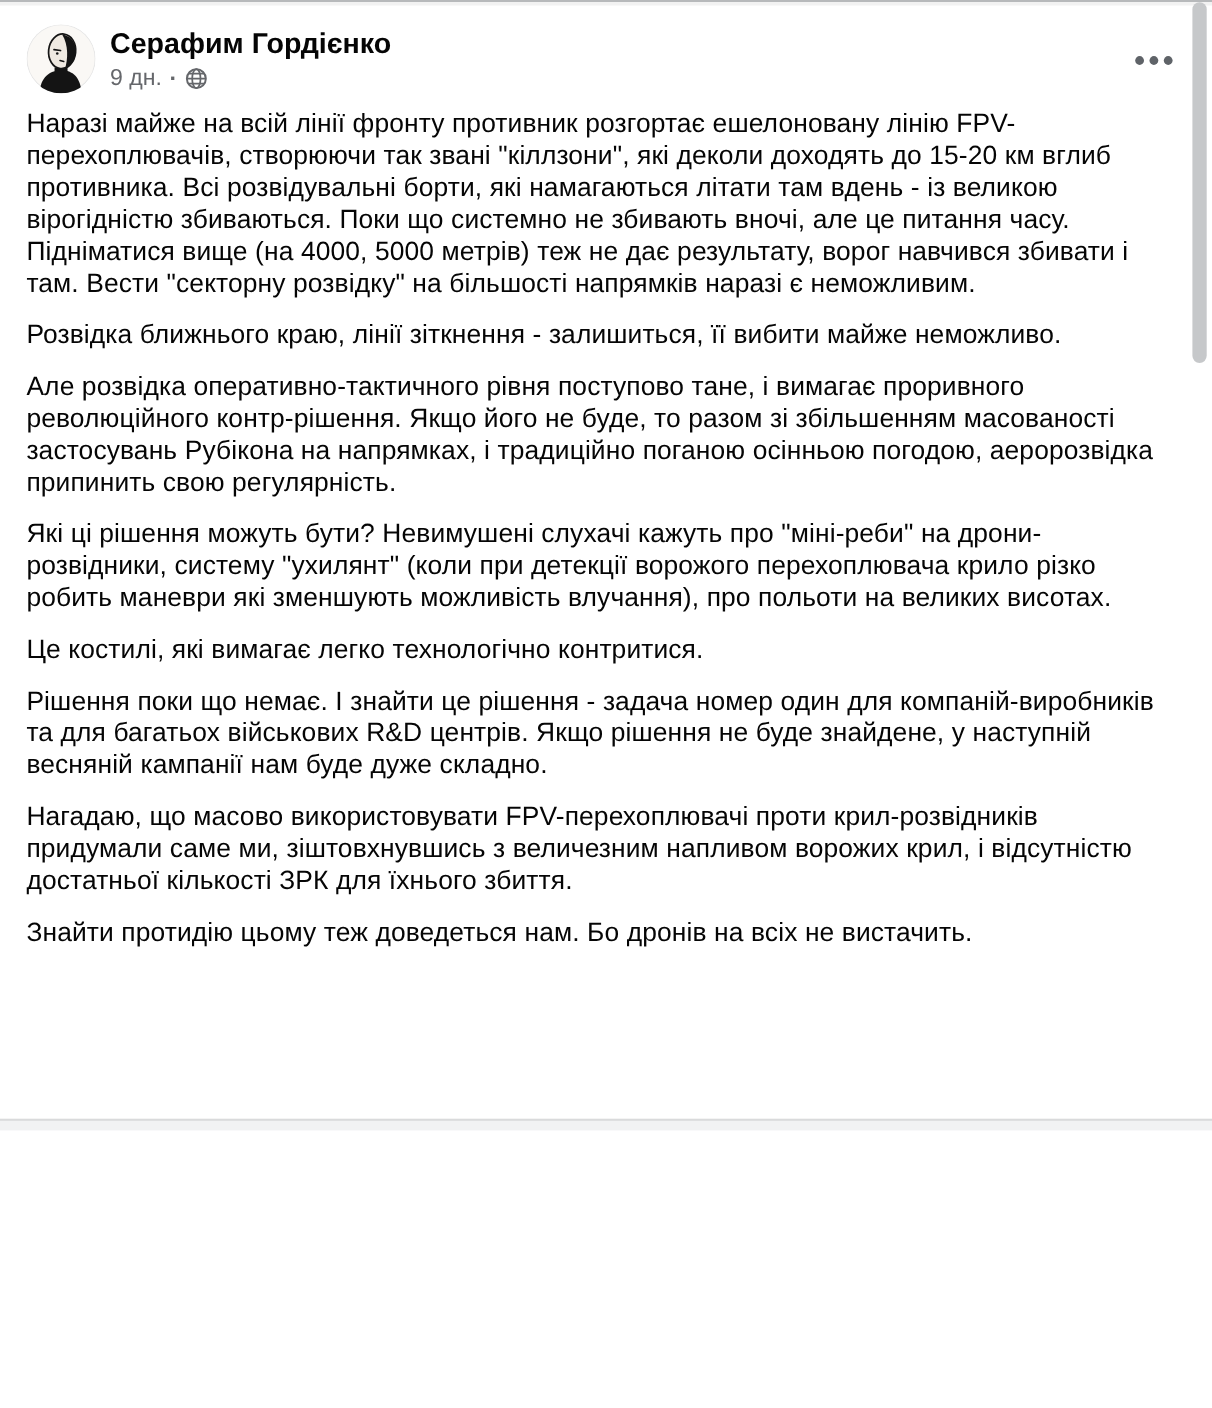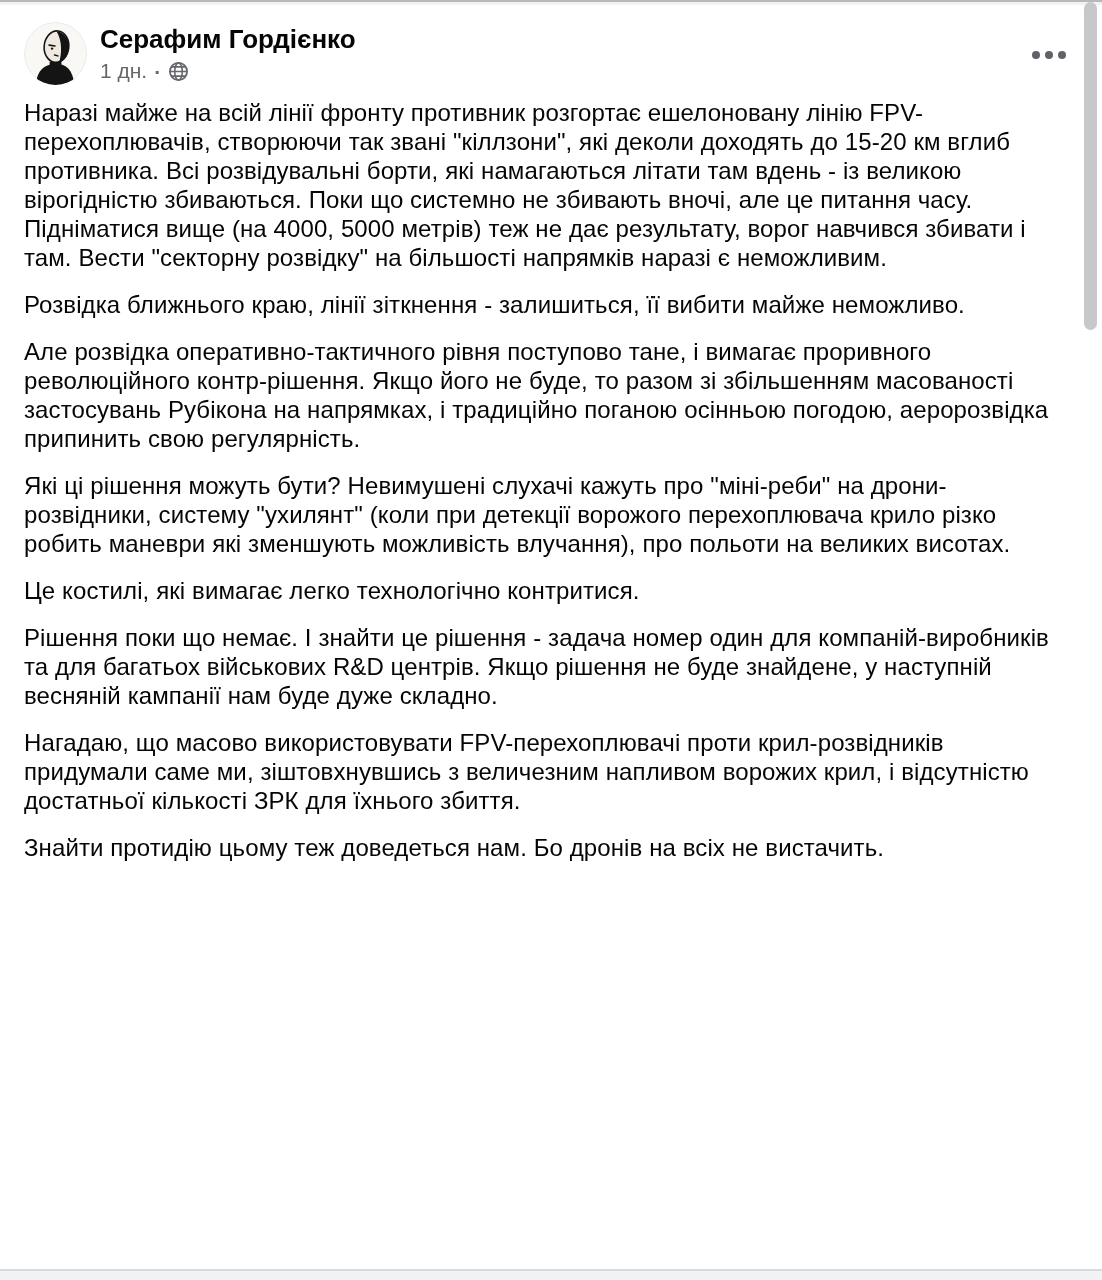--- a/index.html
+++ b/index.html
@@ -1,21 +1,21 @@
 <!DOCTYPE html>
 <html lang="uk"><head>
 <meta charset="utf-8">
 <style>
   html, body { margin: 0; padding: 0; background: #ffffff; }
   * { box-sizing: border-box; }
 
   .page {
     position: relative;
     width: 1102px;
-    height: 1280px;
+    height: 1028px;
     overflow: hidden;
     background: #ffffff;
     font-family: "Liberation Sans", sans-serif;
     color: #050505;
   }
 
   .top-line { height: 2px; background: #b7b9bb; }
   .top-line-soft { height: 3px; background: #f2f2f2; }
 
   
@@ -122,21 +122,21 @@
         <path d="M33,9.5 C41,10.5 46,17 45.5,26 C45,34 41,40 35.5,41.5 C38.5,33 39,19 33,9.5 Z" fill="#141414"></path>
 
         <path d="M25.5,23.5 l6,0.8" stroke="#141414" stroke-width="1.6" fill="none" stroke-linecap="round"></path>
         <circle cx="28.5" cy="27" r="1.2" fill="#141414"></circle>
         <path d="M31,33.5 l3.5,1" stroke="#141414" stroke-width="1.4" fill="none" stroke-linecap="round"></path>
       </svg>
     </div>
     <div class="header-text">
       <div class="author">Серафим Гордієнко</div>
       <div class="meta">
-        <span>1 дн.</span>
+        <span>9 дн.</span>
         <span class="sep">·</span>
         <span class="globe">
           <svg width="21" height="21" viewBox="0 0 20 20">
             <circle cx="10" cy="10" r="8.2" fill="none" stroke="#65676b" stroke-width="1.7"></circle>
             <ellipse cx="10" cy="10" rx="3.6" ry="8.2" fill="none" stroke="#65676b" stroke-width="1.5"></ellipse>
             <path d="M2,10 H18 M3.2,5.6 H16.8 M3.2,14.4 H16.8" stroke="#65676b" stroke-width="1.5" fill="none"></path>
           </svg>
         </span>
       </div>
     </div>

